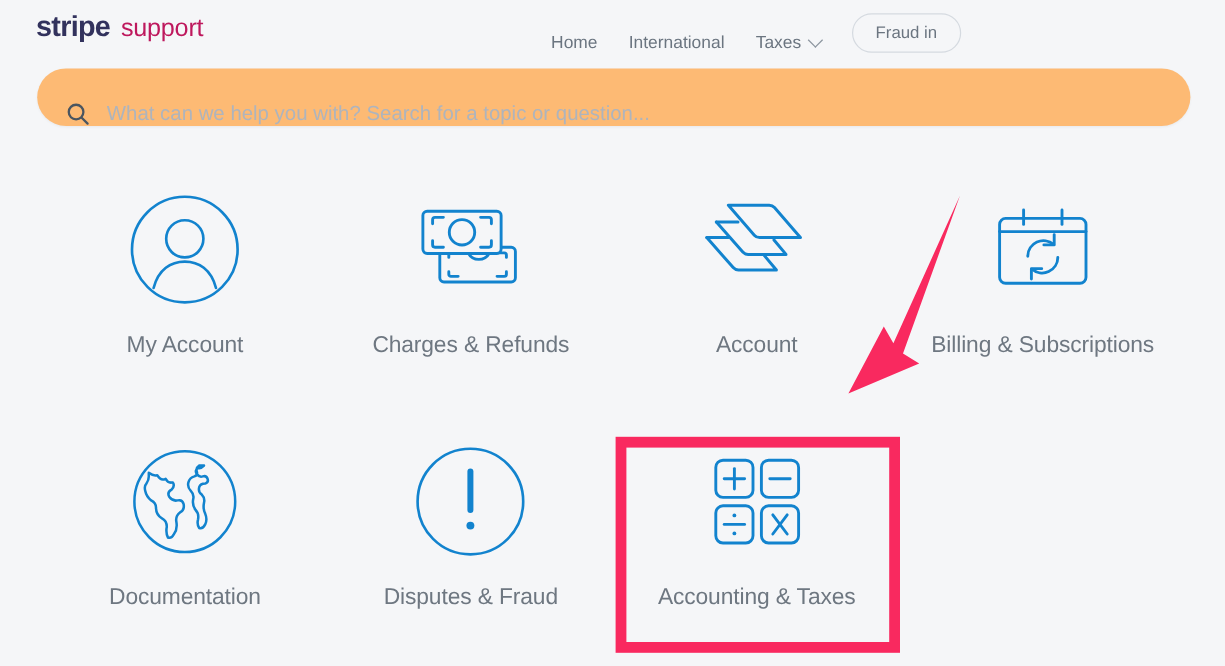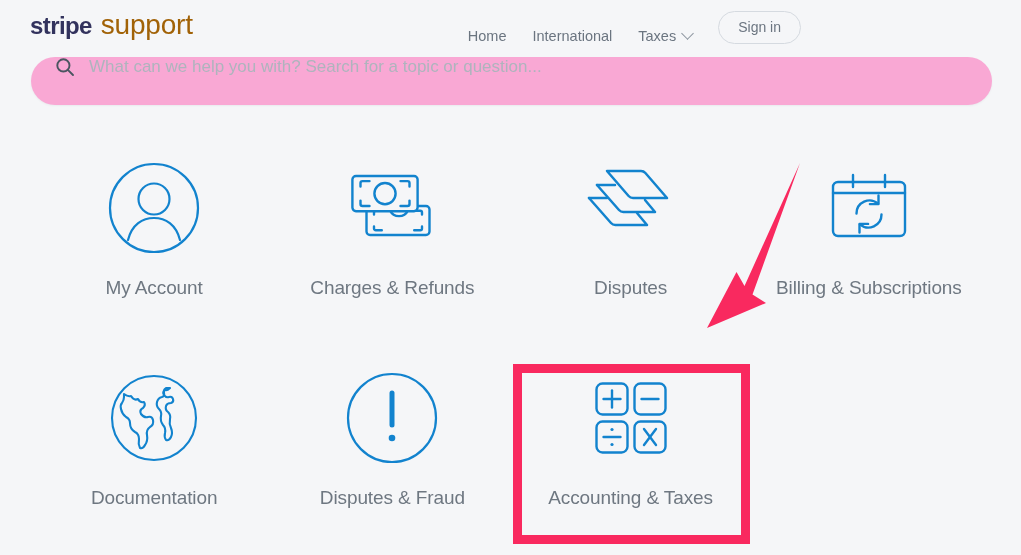--- a/index.html
+++ b/index.html
@@ -35,23 +35,23 @@
     line-height: 1;
     padding-top: 5px;
   }
   .brand-stripe {
     font-size: 24px;
     font-weight: bold;
     color: #32325d;
     letter-spacing: -0.6px;
   }
   .brand-support {
-    font-size: 28px;
+    font-size: 21px;
     font-weight: 400;
-    color: #a16207;
+    color: #be185d;
     letter-spacing: -0.2px;
   }
 
   .nav {
     margin-left: auto;
     display: flex;
     align-items: flex-end;
     gap: 26px;
     padding-top: 5px;
   }
@@ -86,24 +86,24 @@
     white-space: nowrap;
   }
 
   
   .search-wrap {
     position: absolute;
     top: 57px;
     left: 31px;
     width: 961px;
     height: 48px;
-    background: #f9a8d4;
+    background: #fdba74;
     border-radius: 26px;
     display: flex;
-    align-items: flex-start;
+    align-items: flex-end;
     padding: 0 24px;
     box-shadow: 0 1px 2px rgba(50,60,80,0.06);
   }
   .search-icon {
     width: 20px;
     height: 20px;
     flex: 0 0 20px;
     margin-right: 14px;
     color: #4a5560;
   }
@@ -191,21 +191,21 @@
     <span class="brand-support">support</span>
   </div>
 
   <nav class="nav">
     <a class="nav-link" href="#">Home</a>
     <a class="nav-link" href="#">International</a>
     <a class="nav-link nav-more" href="#">
       <span>Taxes</span>
       <i class="chevron"></i>
     </a>
-    <button class="signin-btn">Sign in</button>
+    <button class="signin-btn">Fraud in</button>
   </nav>
 </div>
 
 <div class="search-wrap">
   <span class="search-icon">
     <svg viewBox="0 0 20 20" fill="none" stroke="currentColor" stroke-width="1.9" stroke-linecap="round">
       <circle cx="8.4" cy="8.4" r="6.1"></circle>
       <line x1="13.1" y1="13.1" x2="18" y2="18"></line>
     </svg>
   </span>
@@ -256,21 +256,21 @@
 
         <path d="M4 36 L26 61 a6 6 0 0 0 4.4 2 H62 L52 51"></path>
         <path d="M4 36 H22"></path>
 
         <path d="M12 23 L34 48 a6 6 0 0 0 4.4 2 H70 L60 38"></path>
         <path d="M12 23 H30"></path>
 
         <path d="M22 9 H56 a6 6 0 0 1 4.4 2 L82 36 H48 a6 6 0 0 1 -4.4 -2 Z" fill="#f5f6f8"></path>
       </svg>
     </div>
-    <div class="label">Disputes</div>
+    <div class="label">Account</div>
   </div>
 
   <div class="cell">
     <div class="glyph">
       <svg width="80" height="80" viewBox="0 0 80 80" fill="none" stroke="#1283ce" stroke-width="2.4" stroke-linecap="round" stroke-linejoin="round">
         <path d="M9 14 h62 a5 5 0 0 1 5 5 v44 a5 5 0 0 1 -5 5 h-62 a5 5 0 0 1 -5 -5 v-44 a5 5 0 0 1 5 -5 z"></path>
         <line x1="4" y1="25" x2="76" y2="25"></line>
         <line x1="24" y1="7" x2="24" y2="19"></line>
         <line x1="56" y1="7" x2="56" y2="19"></line>
 

